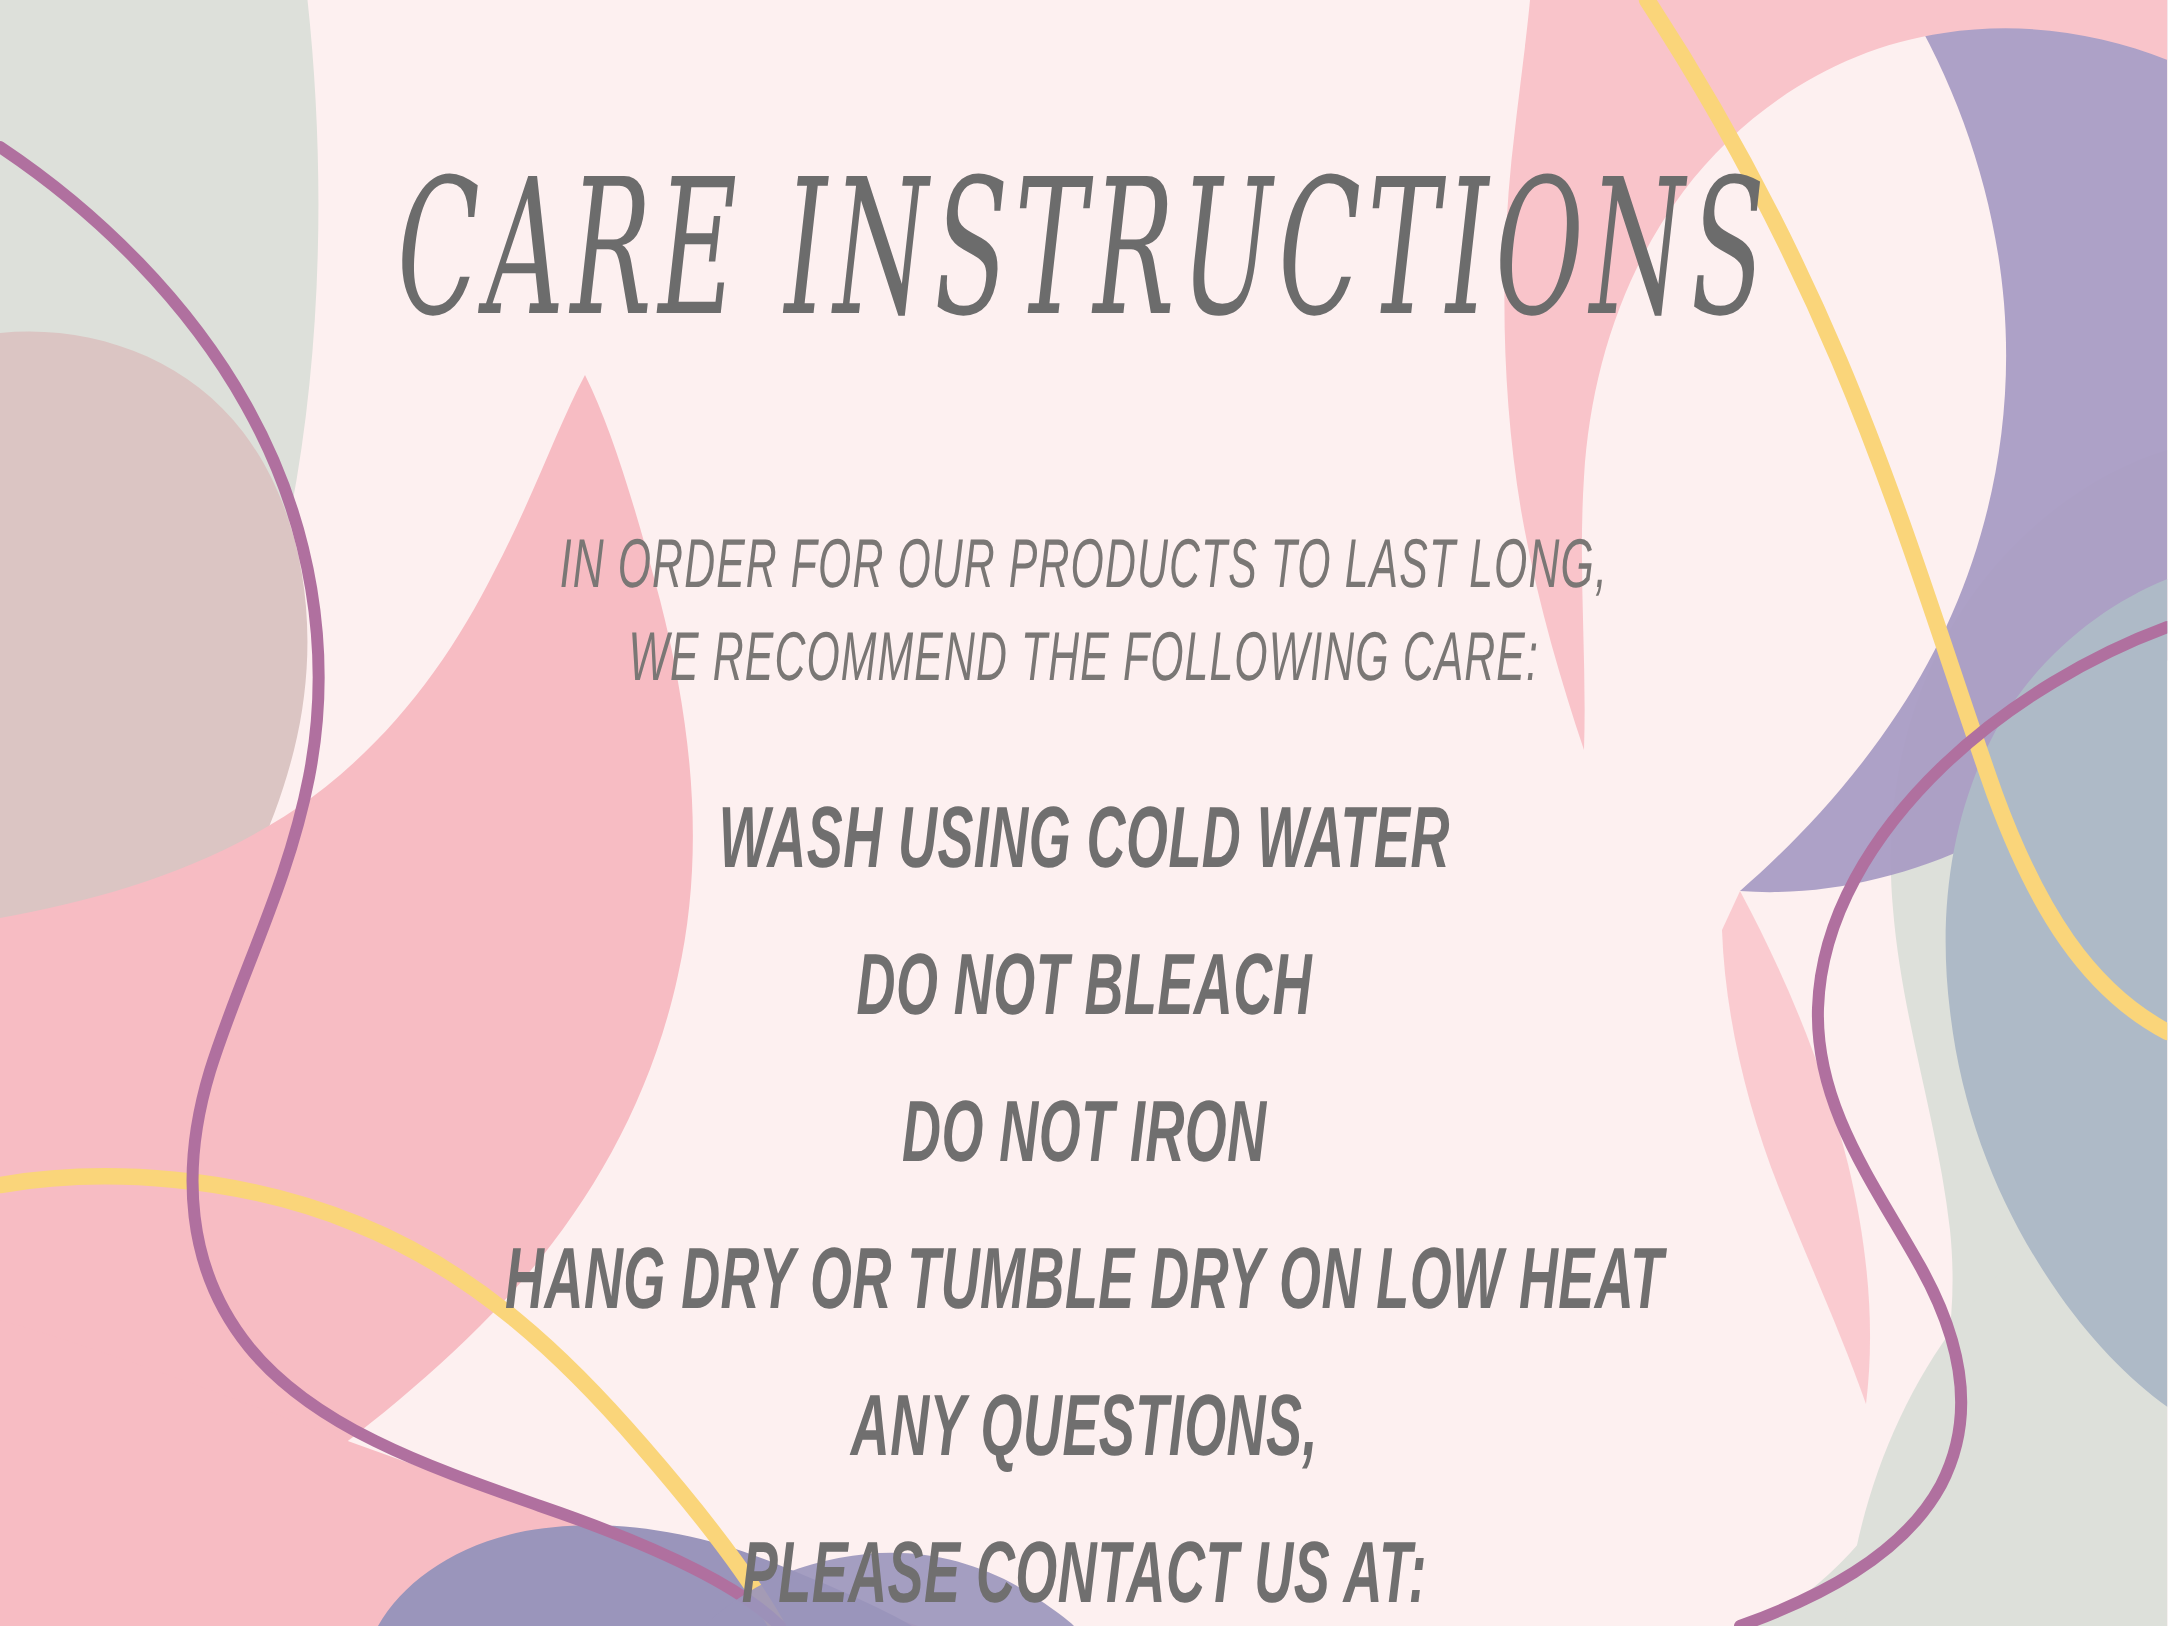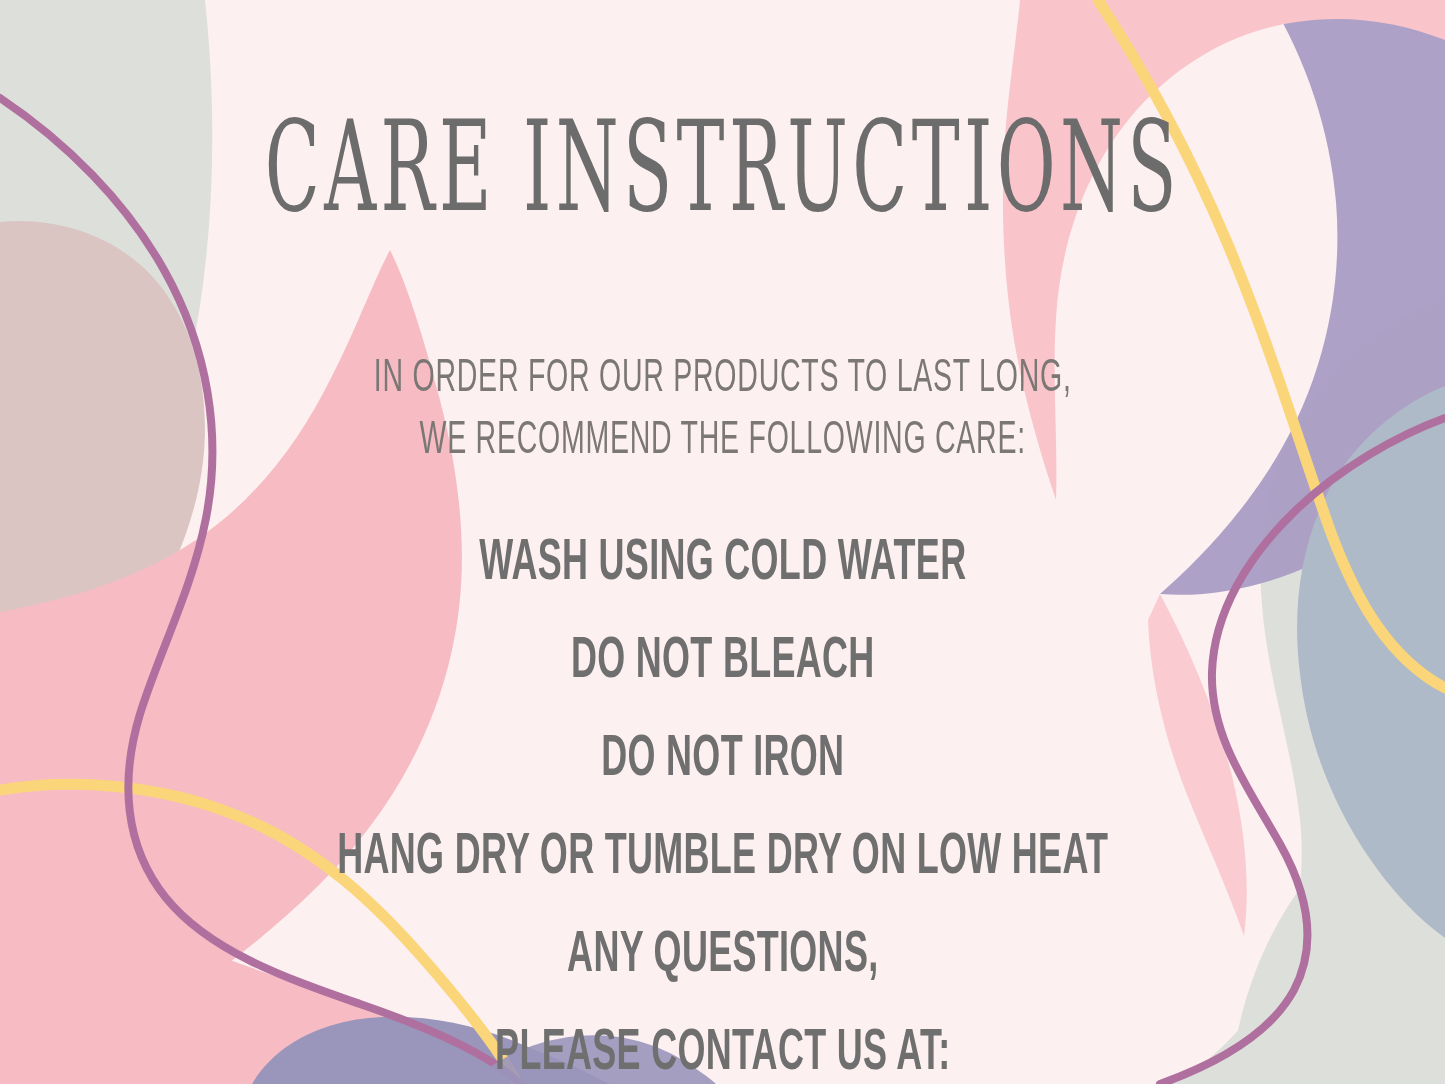--- a/index.html
+++ b/index.html
@@ -7,20 +7,21 @@
     padding: 0;
     background: #ffffff;
   }
   #card {
     position: relative;
     width: 1445px;
     height: 1084px;
     overflow: hidden;
     background: #fdf0f0;
     font-family: "Liberation Sans", sans-serif;
+    font-style: italic;
   }
   #bg-art {
     position: absolute;
     inset: 0;
     width: 1445px;
     height: 1084px;
     display: block;
   }
   #content {
     position: absolute;

